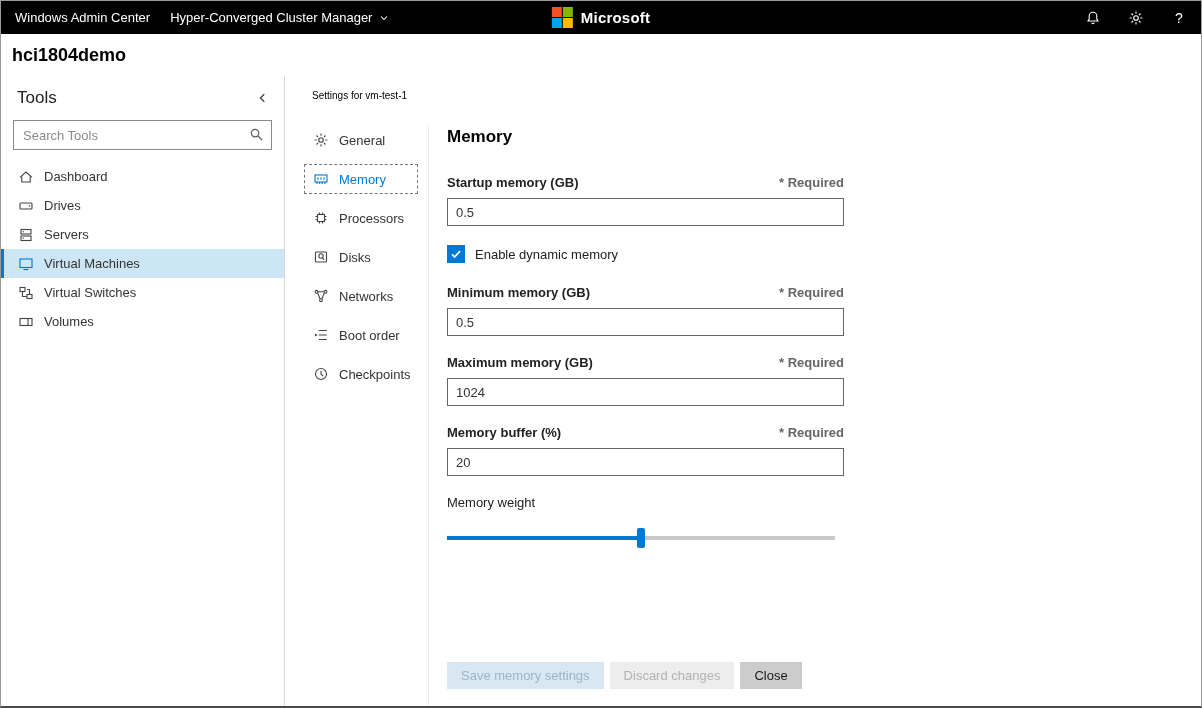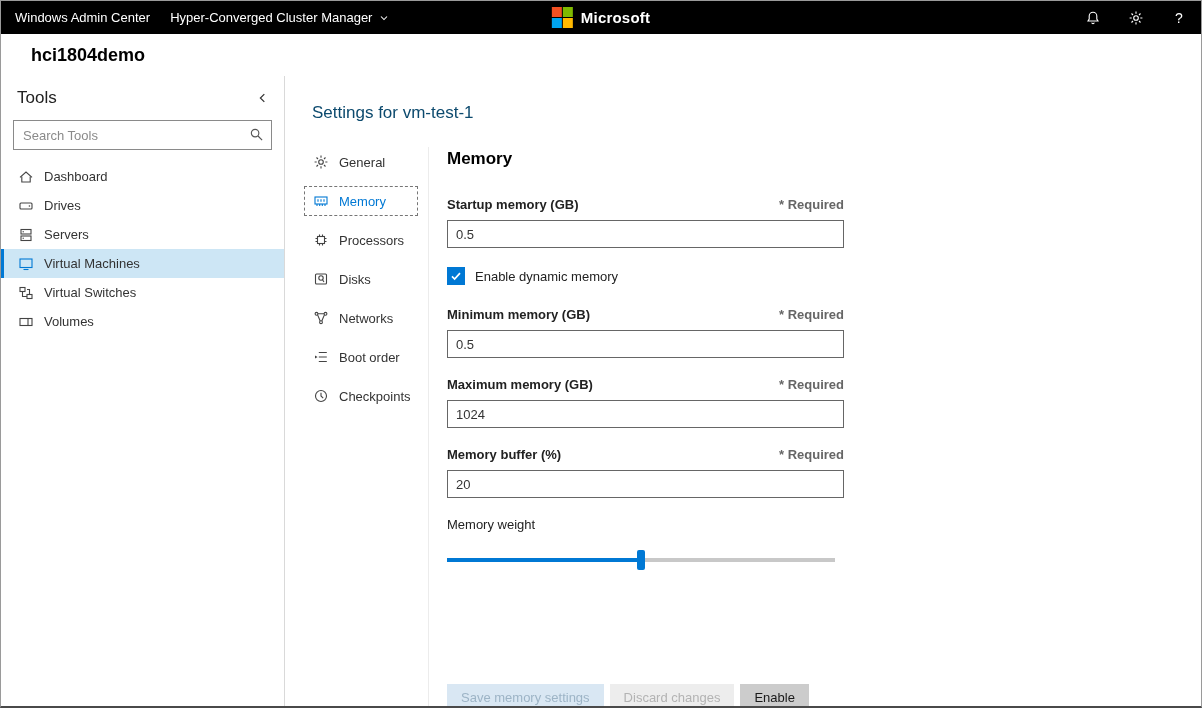--- a/index.html
+++ b/index.html
@@ -13,21 +13,21 @@
   .topbar .solution { font-size:13px; margin-left:20px; display:flex; align-items:center; gap:6px; cursor:default; }
   .topbar-center { position:absolute; left:50%; transform:translateX(-50%); display:flex; align-items:center; gap:8px; }
   .ms-logo { width:21px; height:21px; display:grid; grid-template-columns:10px 10px; grid-template-rows:10px 10px; gap:1px; }
   .ms-logo span { display:block; }
   .ms-brand { font-size:15px; font-weight:bold; letter-spacing:.2px; }
   .topbar-right { margin-left:auto; display:flex; align-items:center; gap:27px; }
   .topbar-right .tb-icon { width:16px; height:16px; display:flex; align-items:center; justify-content:center; font-size:14px; color:#fff; }
   svg { display:block; }
 
   
-  .cluster-header { height:42px; display:flex; align-items:center; padding:0 30px; flex:0 0 auto; }
+  .cluster-header { height:42px; display:flex; align-items:center; padding:0 11px; flex:0 0 auto; }
   .cluster-header .name { font-size:18px; font-weight:bold; color:#000; }
 
   
   .body-row { flex:1; display:flex; min-height:0; }
 
   
   .sidebar { width:284px; flex:0 0 auto; border-right:1px solid #d9d9d9; padding-top:4px; }
   .tools-header { display:flex; align-items:center; justify-content:space-between; padding:8px 14px 10px 16px; }
   .tools-header .t { font-size:17px; color:#222; }
   .collapse-btn { color:#333; cursor:pointer; }
@@ -36,21 +36,21 @@
   .search-wrap input::placeholder { color:#8a8a8a; }
   .search-wrap .s-icon { position:absolute; right:8px; top:7px; color:#555; }
   .tool-list { }
   .tool-item { height:29px; display:flex; align-items:center; gap:10px; padding-left:14px; font-size:13px; color:#333; border-left:3px solid transparent; cursor:pointer; }
   .tool-item .ic { width:16px; height:16px; color:#444; flex:0 0 auto; }
   .tool-item.selected { background:#cde6f5; border-left-color:#0078d4; }
   .tool-item.selected .ic { color:#0078d4; }
 
   
   .main { flex:1; padding:14px 0 0 27px; display:flex; flex-direction:column; min-width:0; }
-  .settings-title { font-size:17px; color:#0c4a6e; margin-bottom:24px;margin-top:13px; }
+  .settings-title { font-size:10px; color:#000000; margin-bottom:24px; }
   .settings-row { display:flex; flex:1; min-height:0; }
   .settings-nav { width:117px; flex:0 0 auto; border-right:1px solid #ececec; padding-right:10px; }
   .nav-item { display:flex; align-items:center; gap:10px; height:30px; margin-bottom:9px; font-size:13px; color:#333; padding:0 8px; margin-left:-8px; border:1px dashed transparent; cursor:pointer; }
   .nav-item .ic { width:16px; height:16px; color:#444; flex:0 0 auto; }
   .nav-item.selected { color:#0078d4; border-color:#767676; }
   .nav-item.selected .ic { color:#0078d4; }
 
   
   .form-col { width:397px; margin-left:18px; }
   .form-heading { font-size:17px; font-weight:bold; color:#000; margin:2px 0 28px 0; }
@@ -324,20 +324,20 @@
             <div class="slider">
               <div class="track"></div>
               <div class="fill" style="width: 50%;"></div>
               <div class="thumb" style="left: calc(50% - 4px);"></div>
             </div>
           </div>
 
           <div class="btn-row">
             <button class="btn primary-disabled" disabled="">Save memory settings</button>
             <button class="btn disabled" disabled="">Discard changes</button>
-            <button class="btn close">Enable</button>
+            <button class="btn close">Close</button>
           </div>
         </div>
       </div>
     </div>
 
   </div>
 </div>
 
 </body></html>

